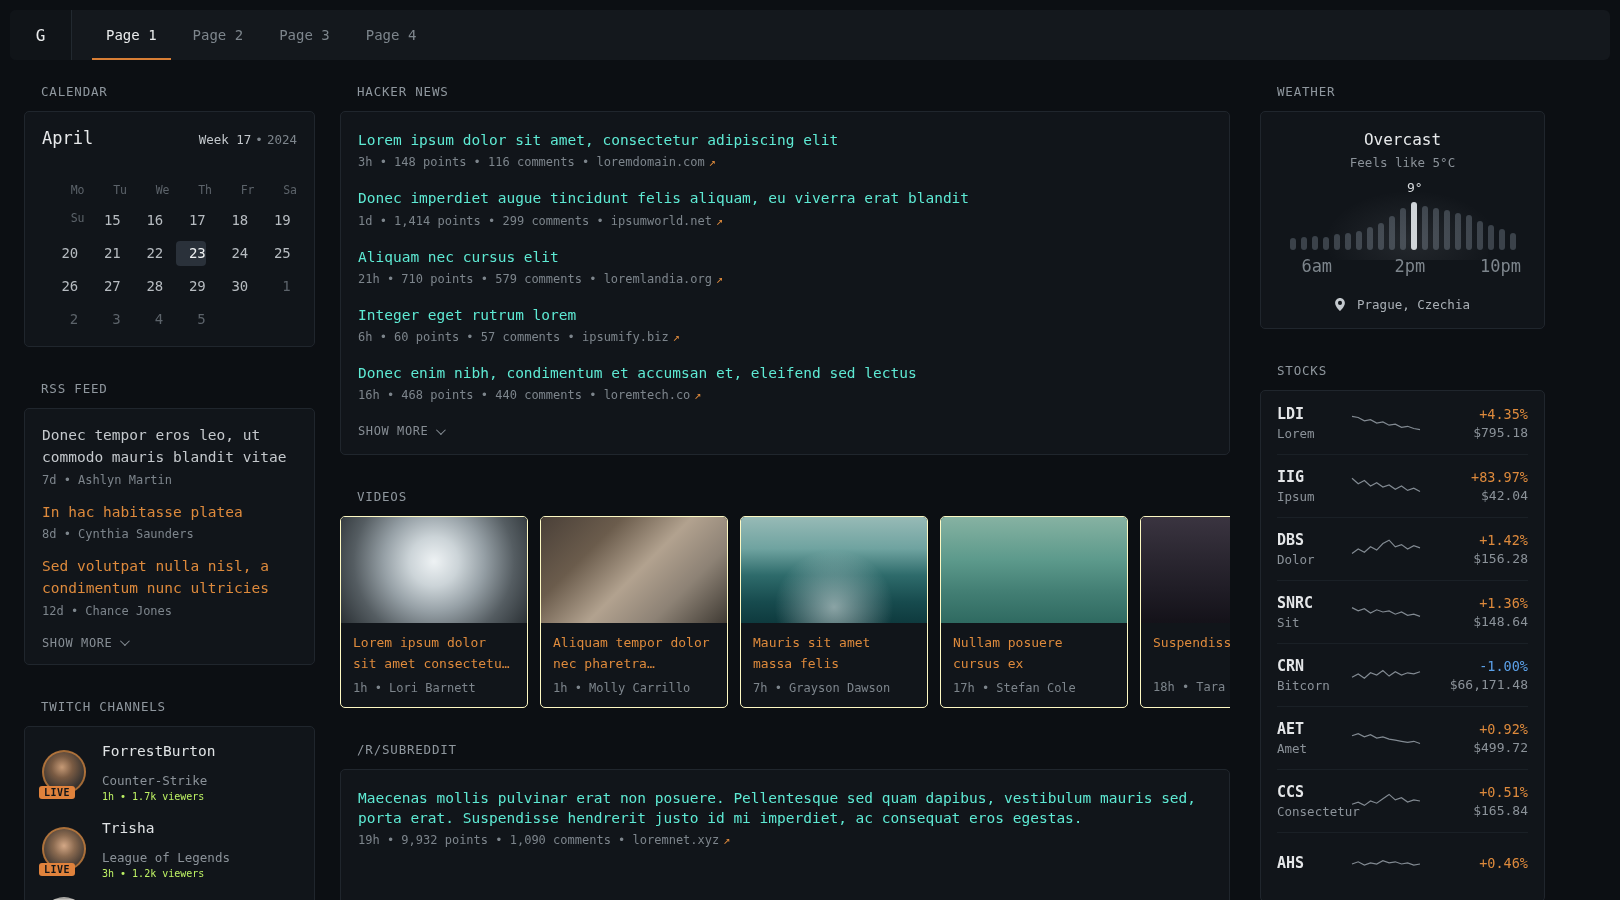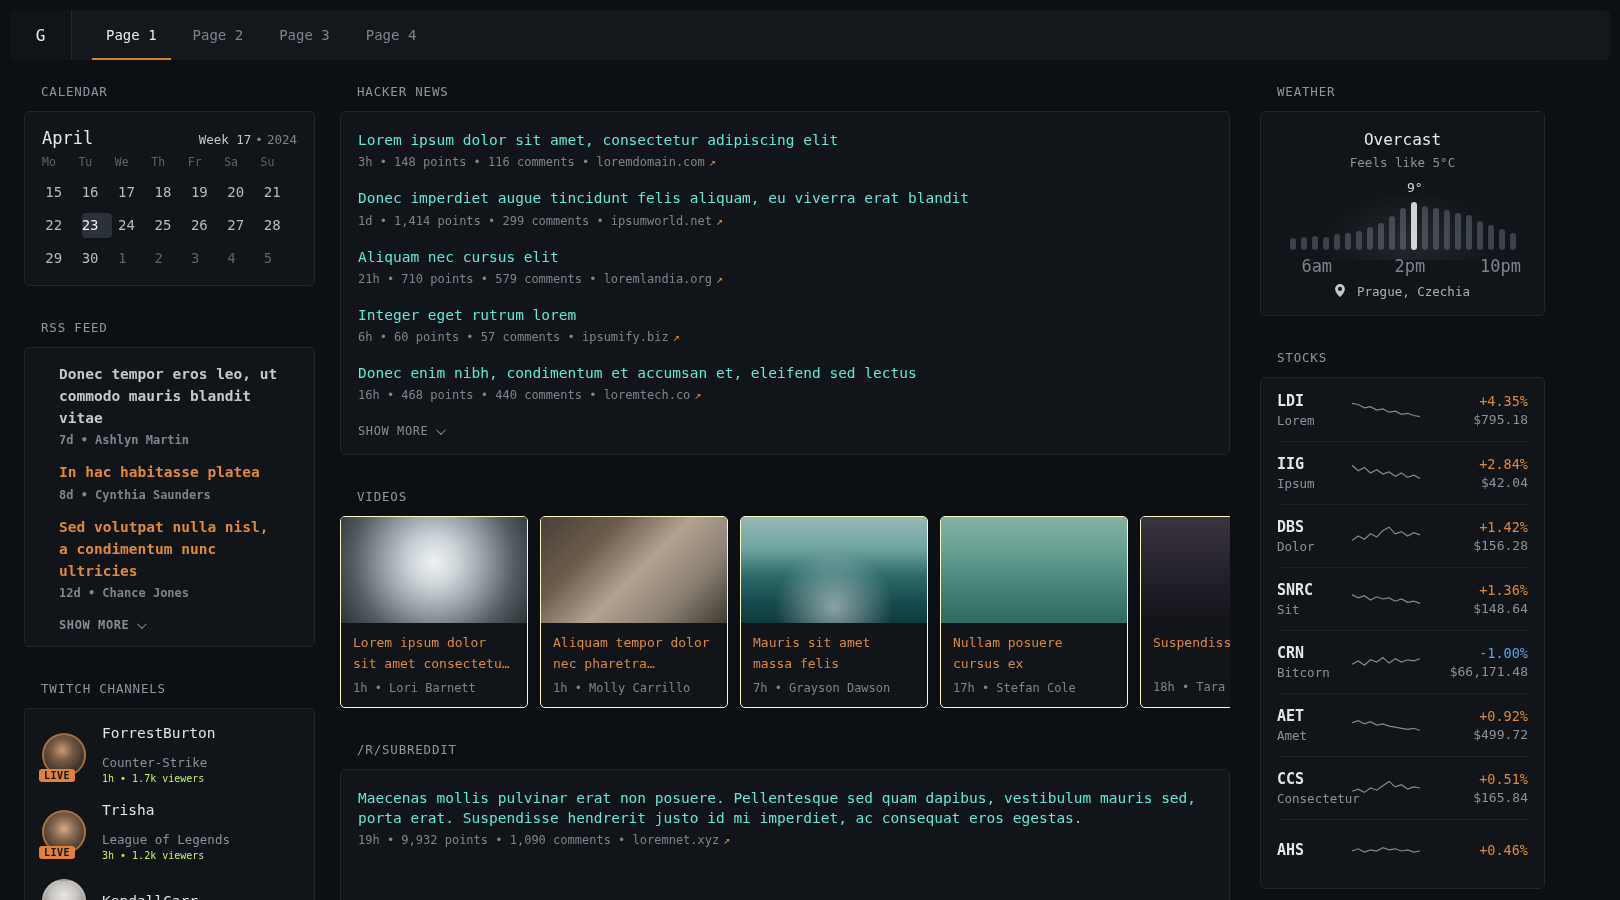--- a/index.html
+++ b/index.html
@@ -46,33 +46,33 @@
   }
 
   
   .cal-card { padding:16px 17px 14px; }
   .cal-head { display:flex; justify-content:space-between; align-items:baseline; }
   .cal-month { font-size:17px; color:#e7e9eb; }
   .cal-week  { font-size:12.5px; color:#c3c8cc; }
   .cal-sep, .cal-year { font-size:12.5px; color:#7d858c; }
   .cal-sep { margin:0 4px; }
   .cal-grid {
-    display:grid; grid-template-columns:repeat(7,1fr);
-    row-gap:8px; margin-top:4px; text-align:left;
+    display:grid; grid-template-columns:repeat(6,1fr);
+    row-gap:8px; margin-top:32px; text-align:right;
   }
   .dow { font-size:11.5px; color:#5c636a; line-height:20px; }
   .day {
     font-size:14px; color:#b7bcc1; width:30px; height:25px; line-height:25px;
     margin:0 auto; border-radius:4px;
   }
   .day.sel { background:#2a313a; color:#eef0f1; }
   .day.mut { color:#5c636a; }
 
   
-  .rss-card { padding:16px 34px 14px;font-weight:bold; }
+  .rss-card { padding:16px 17px 14px; }
   .rss-item { margin-bottom:15px; }
   .rss-title { font-size:14.5px; line-height:1.5; color:#de8a3c; display:block; cursor:pointer; text-decoration:none; }
   .rss-title.read { color:#c5c9cd; }
   .item-meta { font-size:12px; color:#7d858c; margin-top:4px; }
 
   
   .show-more {
     display:inline-flex; align-items:center; gap:8px;
     font-size:12px; letter-spacing:0.6px; color:#868d94; cursor:pointer; margin-top:3px;
   }
@@ -139,21 +139,21 @@
     font-size:13px; color:#d6d9dc;
   }
   .w-bars { display:flex; align-items:flex-end; justify-content:center; gap:5px; height:50px; }
   .wbar { width:6px; border-radius:3px; background:#3b424a; }
   .wbar.current { background:#ced3d7; }
   .w-times { position:relative; height:18px; margin-top:6px; }
   .w-times span { position:absolute; font-size:17px; color:#7d858c; transform:translateX(-50%); }
   .w-times span:nth-child(1) { left:15%; }
   .w-times span:nth-child(2) { left:53%; }
   .w-times span:nth-child(3) { left:90%; }
-  .w-loc { margin-top:10px; font-size:12.5px; color:#aab0b6; display:flex; align-items:flex-start; justify-content:center; gap:12px; }
+  .w-loc { margin-top:23px; font-size:12.5px; color:#aab0b6; display:flex; align-items:center; justify-content:center; gap:12px; }
   .w-loc svg { flex:none; }
 
   
   .stocks-card { padding:0 16px; min-height:512px; }
   .stock { display:flex; align-items:center; height:63px; border-top:1px solid #1a2026; cursor:pointer; }
   .stock:first-child { border-top:none; }
   .s-id { flex:1; min-width:0; }
   .s-ticker { font-size:15px; font-weight:bold; color:#e4e6e8; }
   .s-name { font-size:12.5px; color:#8b9299; margin-top:3px; }
   .s-spark { flex:none; width:72px; height:26px; margin:0 10px; }
@@ -436,21 +436,21 @@
 
         <div class="stock">
           <div class="s-id">
             <div class="s-ticker">IIG</div>
             <div class="s-name">Ipsum</div>
           </div>
           <svg class="s-spark" viewBox="0 0 72 26">
               <polyline points="2.0,5.3 8.2,10.8 14.4,7.5 20.5,13.0 26.7,9.7 32.9,14.1 39.1,11.9 45.3,16.3 51.5,13.0 57.6,17.4 63.8,15.2 70.0,18.5" fill="none" stroke="#828a92" stroke-width="1.2"></polyline>
             </svg>
           <div class="s-right">
-            <div class="s-change">+2.84%</div>
+            <div class="s-change">+83.97%</div>
             <div class="s-price">$42.04</div>
           </div>
         </div>
 
         <div class="stock">
           <div class="s-id">
             <div class="s-ticker">DBS</div>
             <div class="s-name">Dolor</div>
           </div>
           <svg class="s-spark" viewBox="0 0 72 26">

